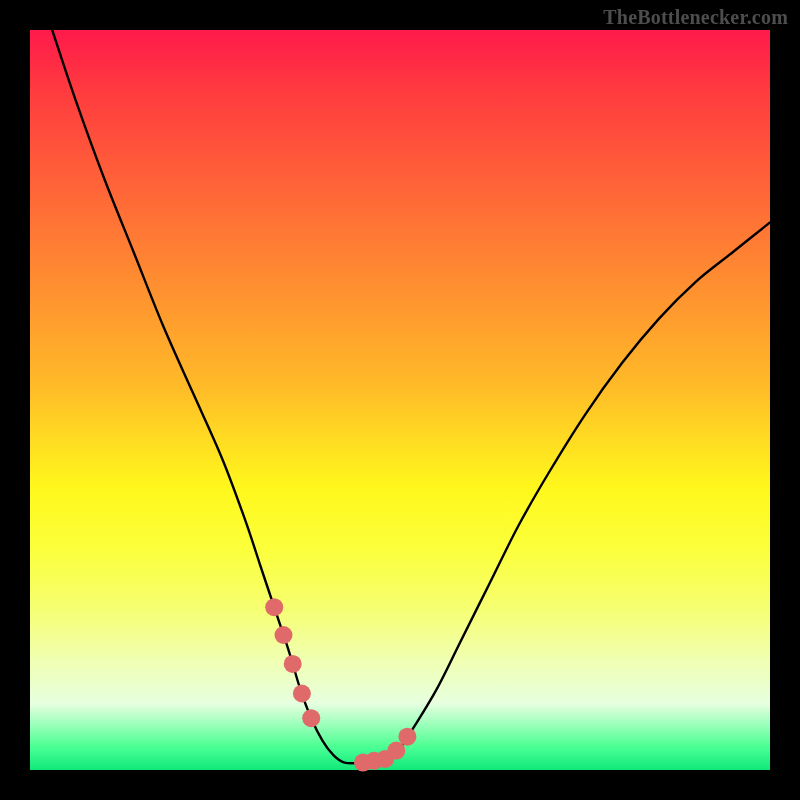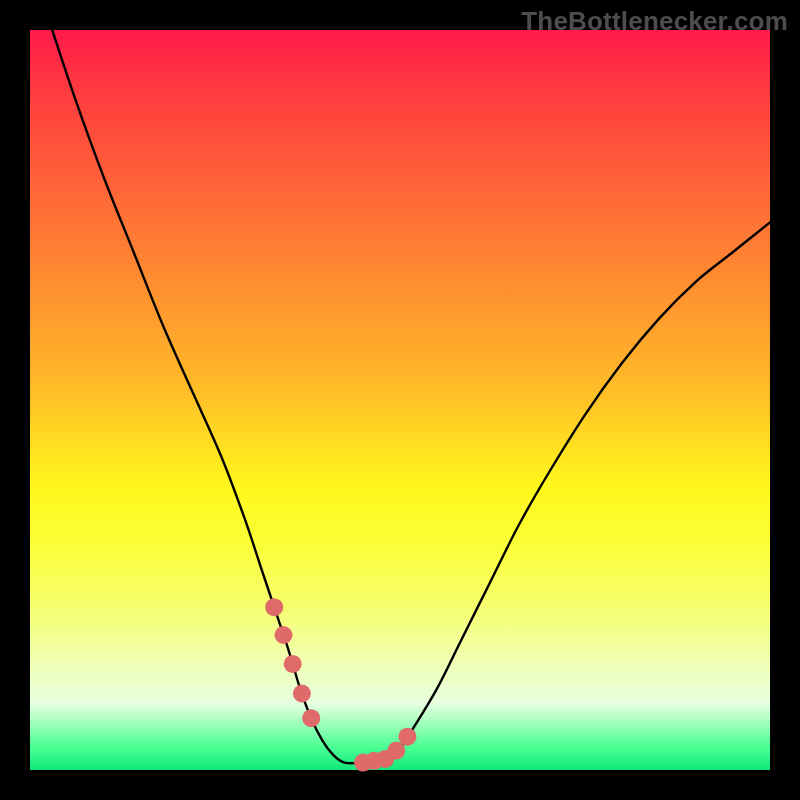--- a/index.html
+++ b/index.html
@@ -7,22 +7,22 @@
   .frame {
     position: relative;
     width: 800px;
     height: 800px;
     background: #000;
   }
   .watermark {
     position: absolute;
     top: 6px;
     right: 12px;
-    font-family: Liberation Sans, sans-serif;
-    font-size: 26px;
+    font-family: Liberation Serif, serif;
+    font-size: 20px;
     font-weight: 600;
     color: #4d4d4d;
     letter-spacing: 0.2px;
     z-index: 10;
   }
   .plot {
     position: absolute;
     left: 30px;
     top: 30px;
     width: 740px;

